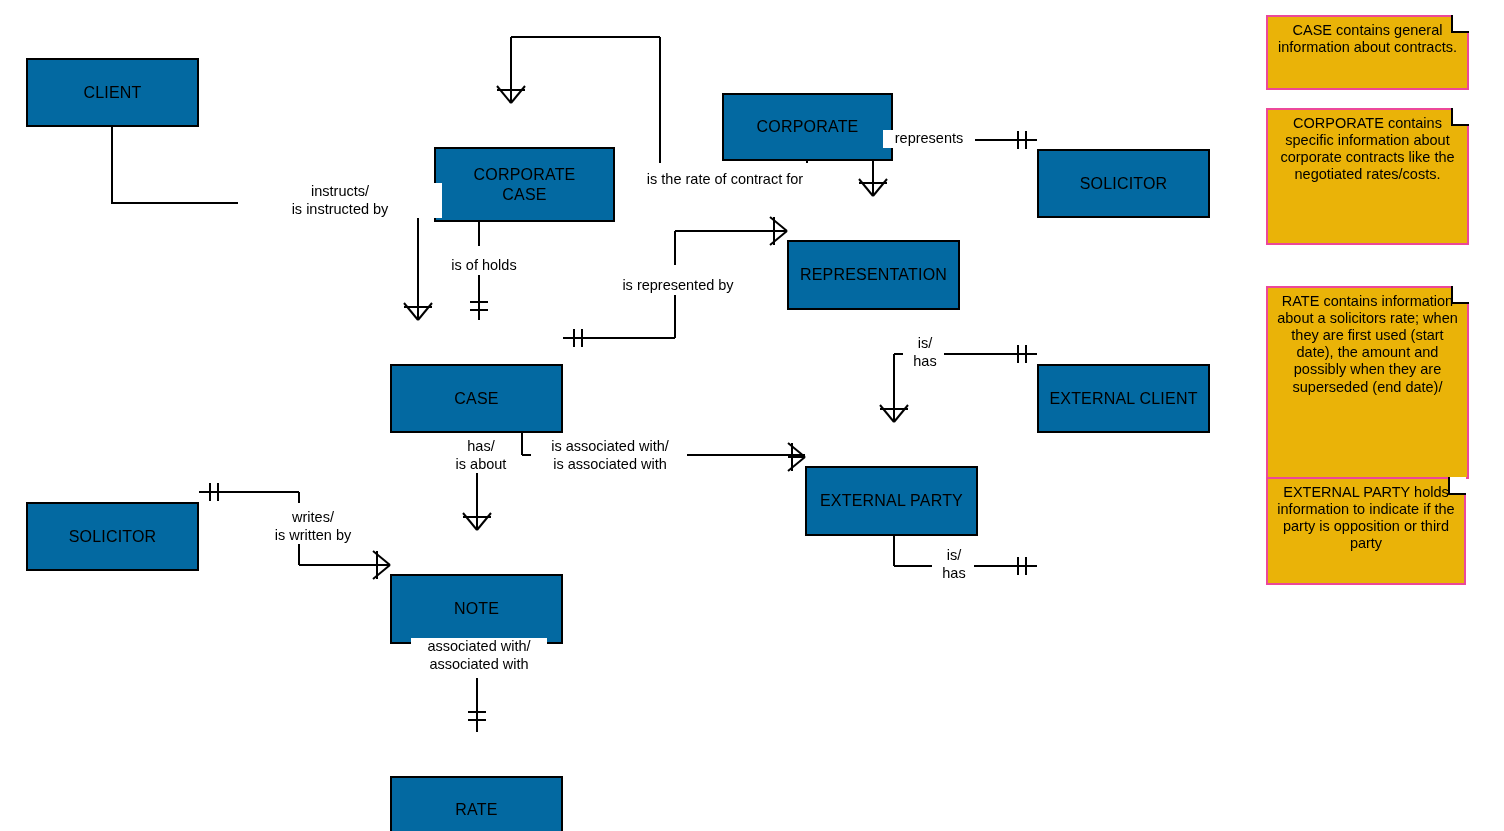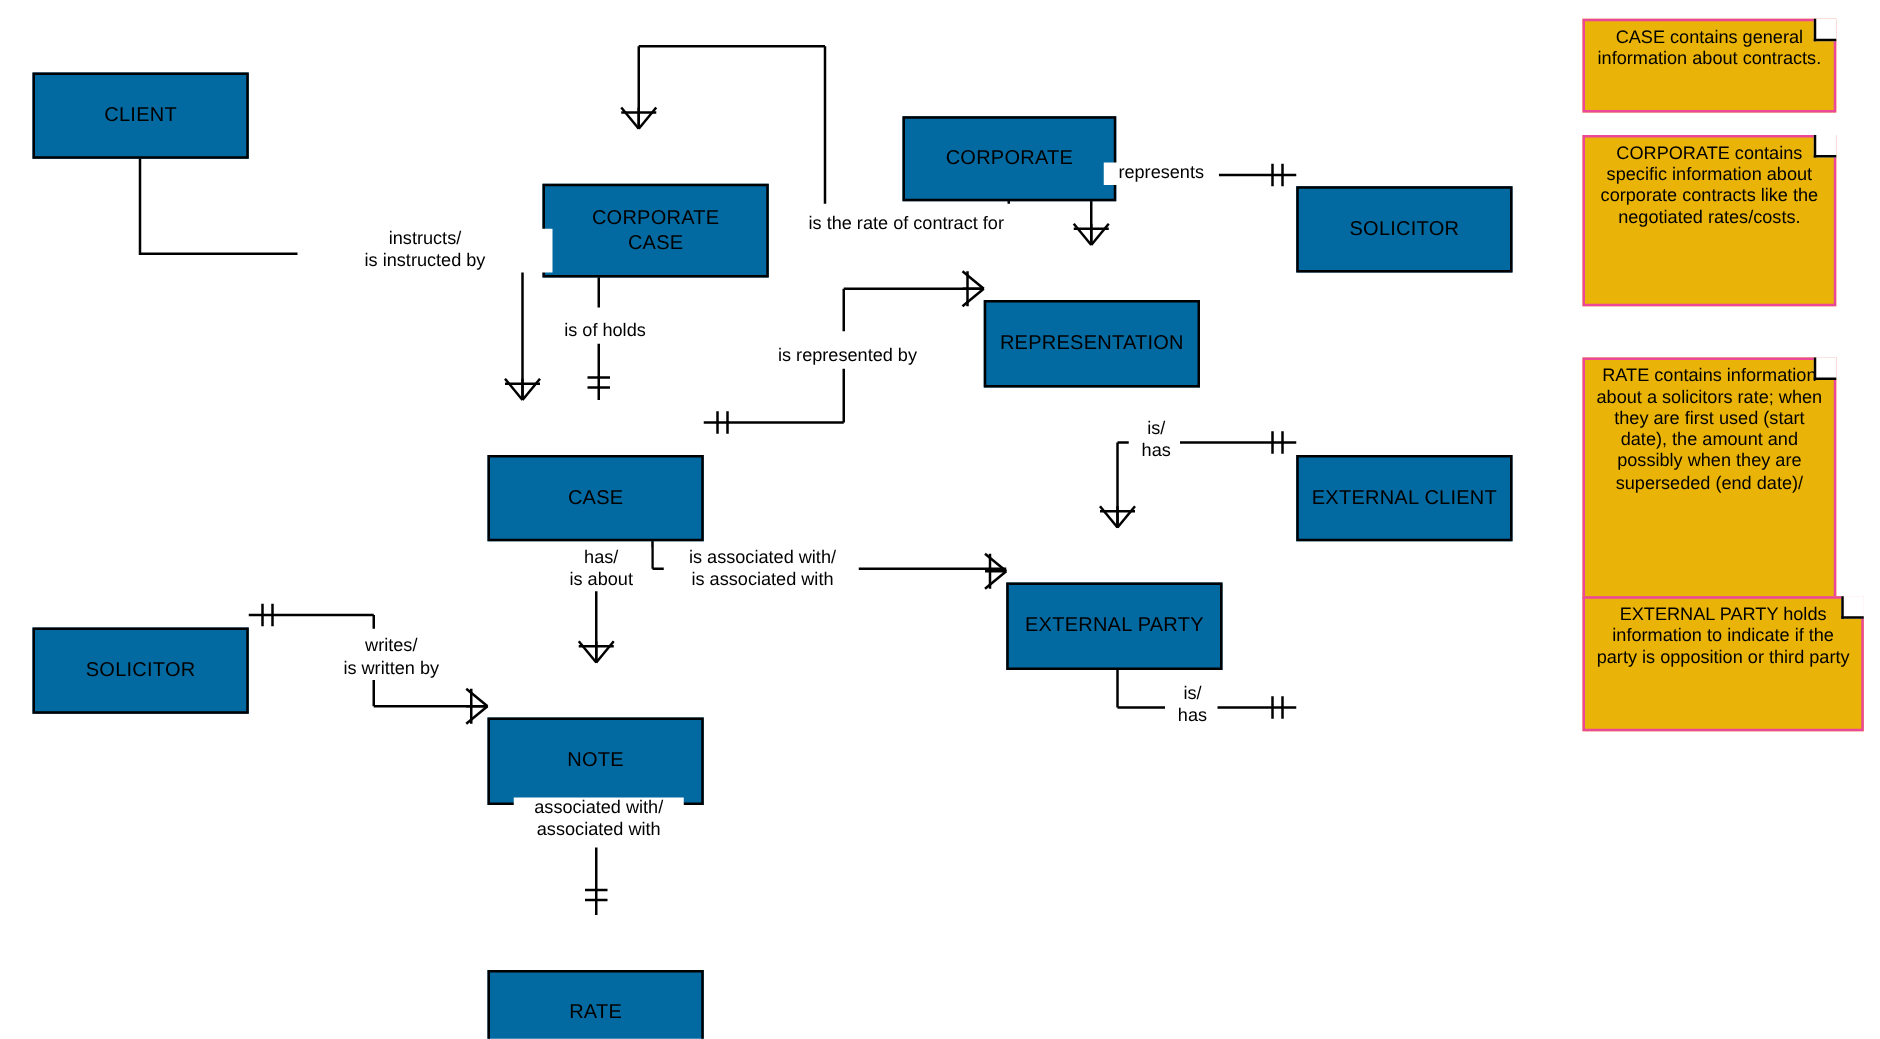--- a/index.html
+++ b/index.html
@@ -361,19 +361,19 @@
     <span class="fold"></span>
     <span class="note-text">CORPORATE contains specific information about corporate contracts like the negotiated rates/costs.</span>
   </div>
 
   <div class="note" style="left:1266px; top:266px; width:203px; height:193px;margin-top:20px;">
     <span class="foldcut"></span>
     <span class="fold"></span>
     <span class="note-text">RATE contains information about a solicitors rate; when they are first used (start date), the amount and possibly when they are superseded (end date)/</span>
   </div>
 
-  <div class="note" style="left:1266px; top:477px; width:225px; height:108px;">
+  <div class="note" style="left:1266px; top:477px; width:200px; height:108px;">
     <span class="foldcut"></span>
     <span class="fold"></span>
     <span class="note-text">EXTERNAL PARTY holds information to indicate if the party is opposition or third party</span>
   </div>
 
 </div>
 
 </body></html>

